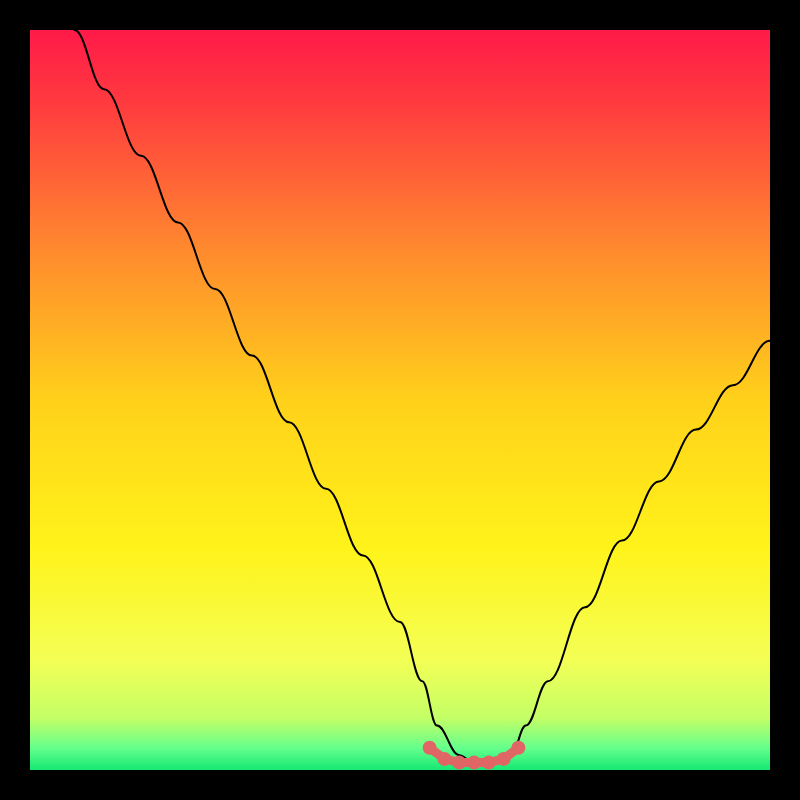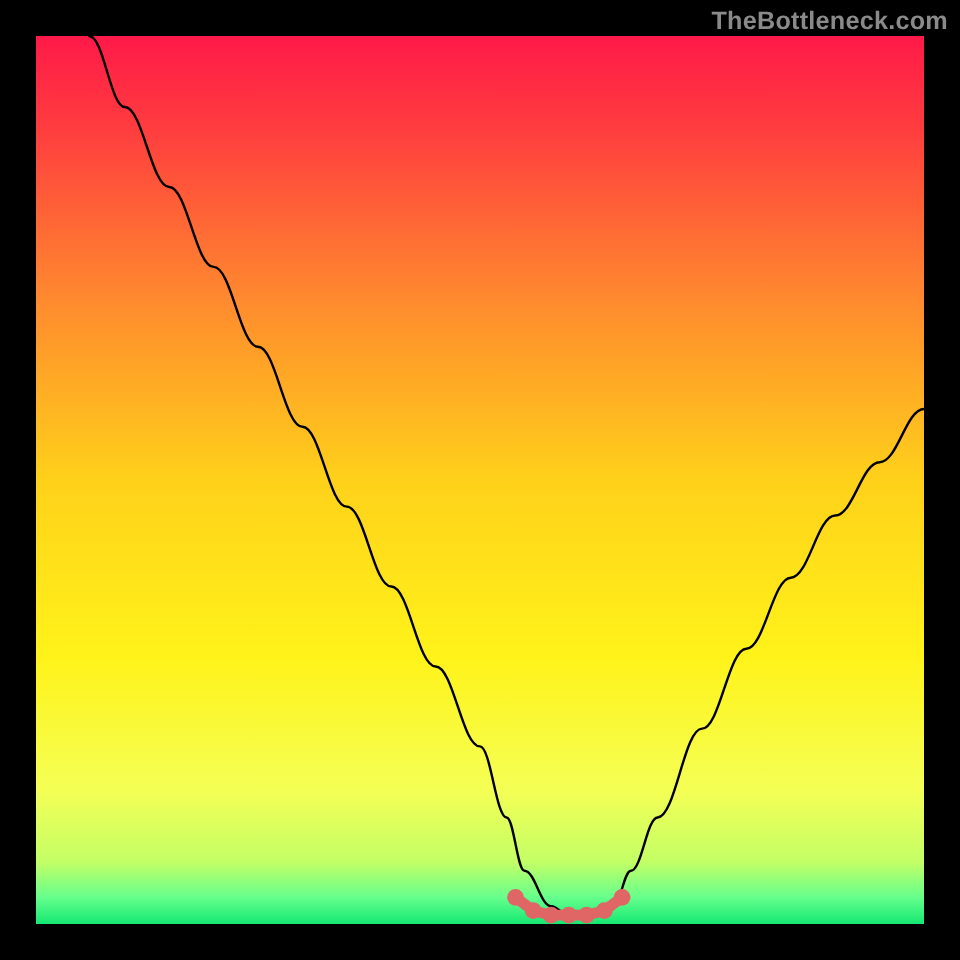--- a/index.html
+++ b/index.html
@@ -42,21 +42,20 @@
     font-size: 21px;
     font-weight: bold;
     color: #8a8a8a;
     letter-spacing: 0.2px;
   }
 </style>
 </head>
 <body>
 
 <div class="frame">
-  <div class="watermark">TheBottleneck.com</div>
   <div class="plot-area">
     <svg class="gradient" viewBox="0 0 740 740" preserveAspectRatio="none">
       <defs>
         <linearGradient id="bg" x1="0" y1="0" x2="0" y2="1">
             <stop offset="0%" stop-color="#ff1a49"></stop>
             <stop offset="10%" stop-color="#ff3b3f"></stop>
             <stop offset="30%" stop-color="#ff8b2e"></stop>
             <stop offset="50%" stop-color="#ffd11a"></stop>
             <stop offset="70%" stop-color="#fff31a"></stop>
             <stop offset="85%" stop-color="#f4ff55"></stop>

